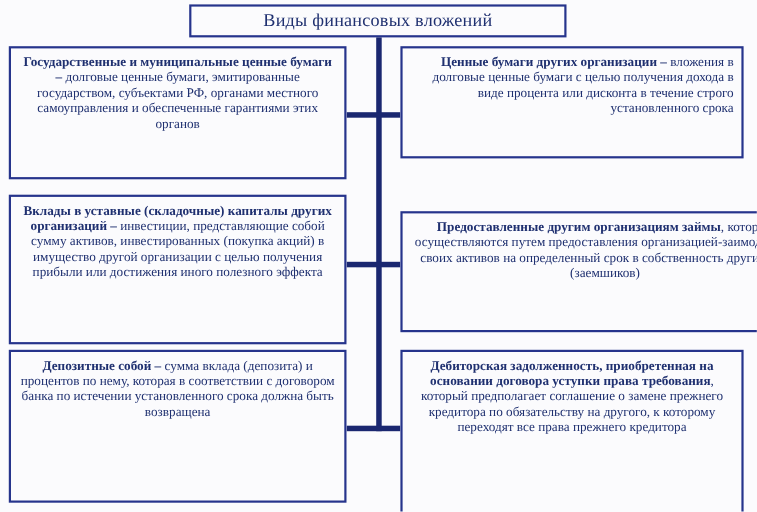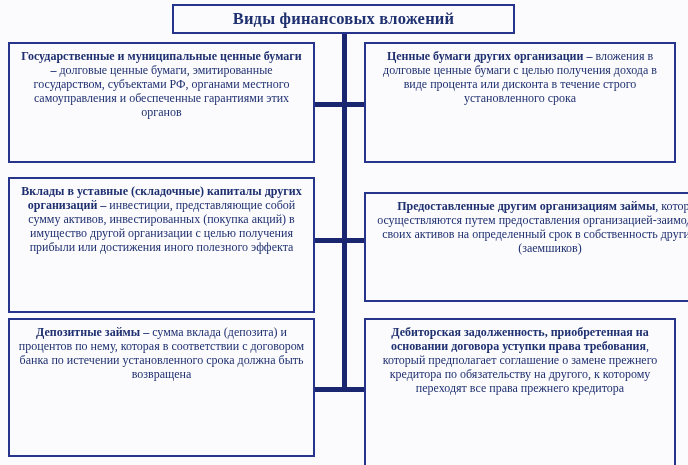--- a/index.html
+++ b/index.html
@@ -37,37 +37,37 @@
     line-height: 1.17;
   }
   #title-box {
     left: 172px;
     top: 4px;
     width: 343px;
     height: 30px;
     align-items: center;
   }
   #title-box .txt {
-    font-weight: bold;
+    font-weight: normal;
     font-size: 16.5px;
     letter-spacing: 0.2px;
   }
   .node {
     font-size: 12px;
     padding: 5px 7px 4px 7px;
   }
   .node b {
     font-weight: bold;
   }
   
   #box-l1 { left: 8px;   top: 42px;  width: 307px; height: 121px; }
   #box-l2 { left: 8px;   top: 177px; width: 307px; height: 136px; }
   #box-l3 { left: 8px;   top: 318px; width: 307px; height: 139px; }
   
-  #box-r1 { left: 364px; top: 42px;  width: 312px; height: 121px; }
+  #box-r1 { left: 364px; top: 42px;  width: 312px; height: 102px; text-align: right; }
   #box-r2 { left: 364px; top: 192px; width: 372px; height: 110px; }
   #box-r3 { left: 364px; top: 318px; width: 312px; height: 160px; }
 
   
   .conn {
     position: absolute;
     background: #1a2770;
   }
   #trunk      { left: 342px; top: 34px;  width: 5px;  height: 358px; }
   #branch-1   { left: 315px; top: 102px; width: 49px; height: 5px; }
@@ -90,21 +90,21 @@
 
   <div class="box node" id="box-l1">
     <span class="txt"><b>Государственные и муниципальные ценные бумаги – </b><span>долговые ценные бумаги, эмитированные государством, субъектами РФ, органами местного самоуправления и обеспеченные гарантиями этих органов</span></span>
   </div>
 
   <div class="box node" id="box-l2">
     <span class="txt"><b>Вклады в уставные (складочные) капиталы других организаций – </b><span>инвестиции, представляющие собой сумму активов, инвестированных (покупка акций) в имущество другой организации с целью получения прибыли или достижения иного полезного эффекта</span></span>
   </div>
 
   <div class="box node" id="box-l3">
-    <span class="txt"><b>Депозитные займы – </b><span>сумма вклада (депозита) и процентов по нему, которая в соответствии с договором банка по истечении установленного срока должна быть возвращена</span></span>
+    <span class="txt"><b>Депозитные собой – </b><span>сумма вклада (депозита) и процентов по нему, которая в соответствии с договором банка по истечении установленного срока должна быть возвращена</span></span>
   </div>
 
   <div class="box node" id="box-r1">
     <span class="txt"><b>Ценные бумаги других организации – </b><span>вложения в долговые ценные бумаги с целью получения дохода в виде процента или дисконта в течение строго установленного срока</span></span>
   </div>
 
   <div class="box node" id="box-r2">
     <span class="txt"><b>Предоставленные другим организациям займы</b><span>, которые осуществляются путем предоставления организацией-заимодавцем своих активов на определенный срок в собственность других лиц (заемшиков)</span></span>
   </div>
 

